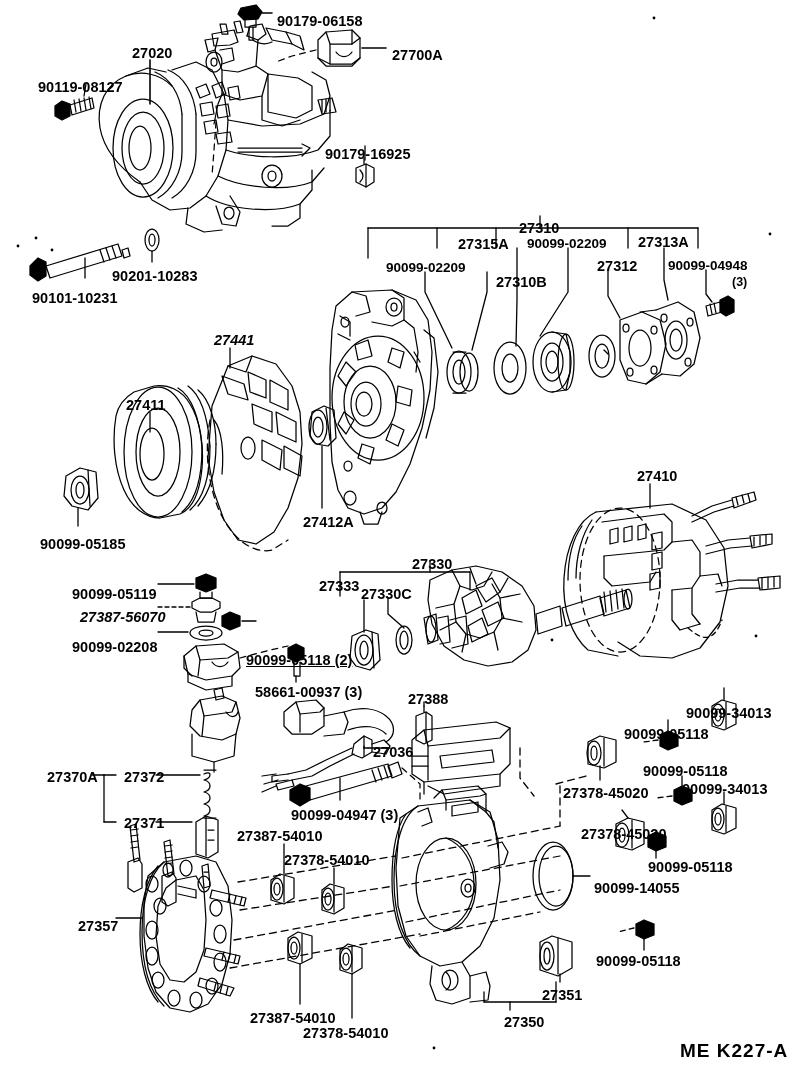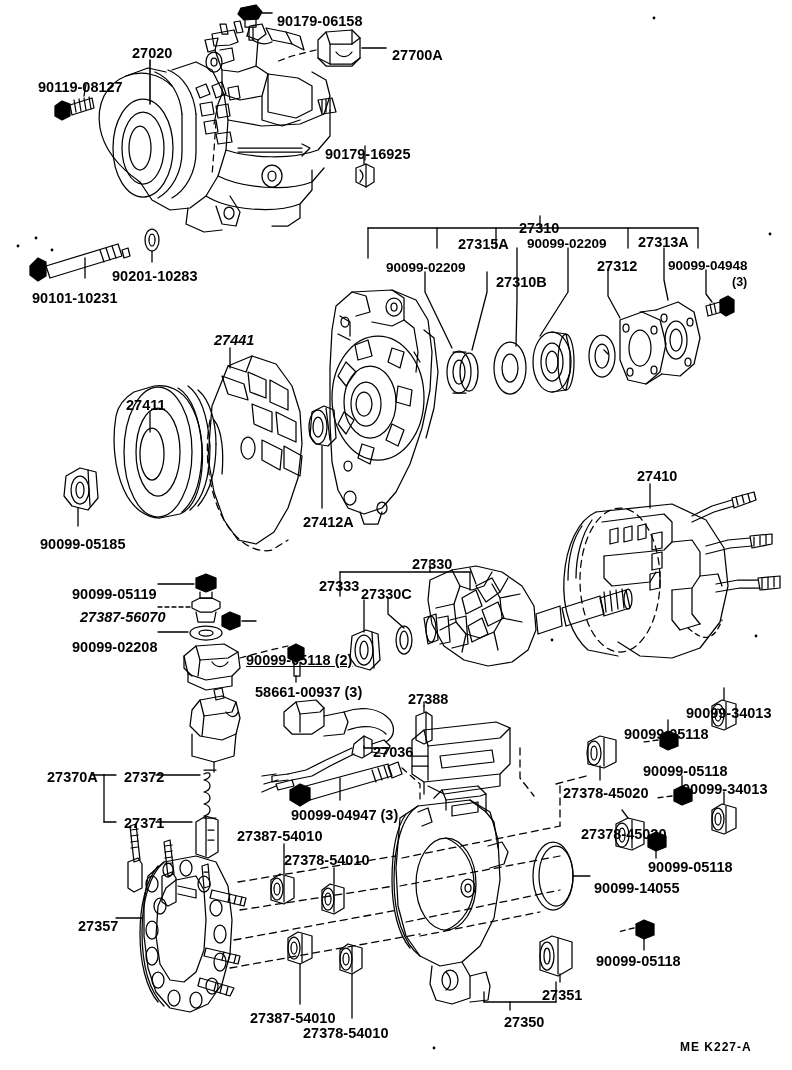--- a/index.html
+++ b/index.html
@@ -6,21 +6,21 @@
   html,body{margin:0;padding:0;background:#ffffff;}
   body{width:792px;height:1070px;position:relative;overflow:hidden;
        font-family:"Liberation Sans",sans-serif;color:#000;}
   #sheet{position:absolute;left:0;top:0;width:792px;height:772px;}
   svg.art{position:absolute;left:0;top:0;width:792px;height:1070px;}
   .lbl{position:absolute;white-space:nowrap;font-weight:bold;
        font-family:"Liberation Sans",sans-serif;letter-spacing:0px;}
   .pn{font-size:14.5px;}
   .pn-s{font-size:13.5px;}
   .qty{font-size:12.5px;}
-  .code{font-size:12px;letter-spacing:1px;}
+  .code{font-size:19px;letter-spacing:1px;}
 </style>
 </head>
 <body>
 
 <div id="sheet">
 
 <svg class="art" viewBox="0 0 792 1070">
   <g fill="none" stroke="#000" stroke-width="1.25" stroke-linejoin="round" stroke-linecap="round">
 
   <g>

